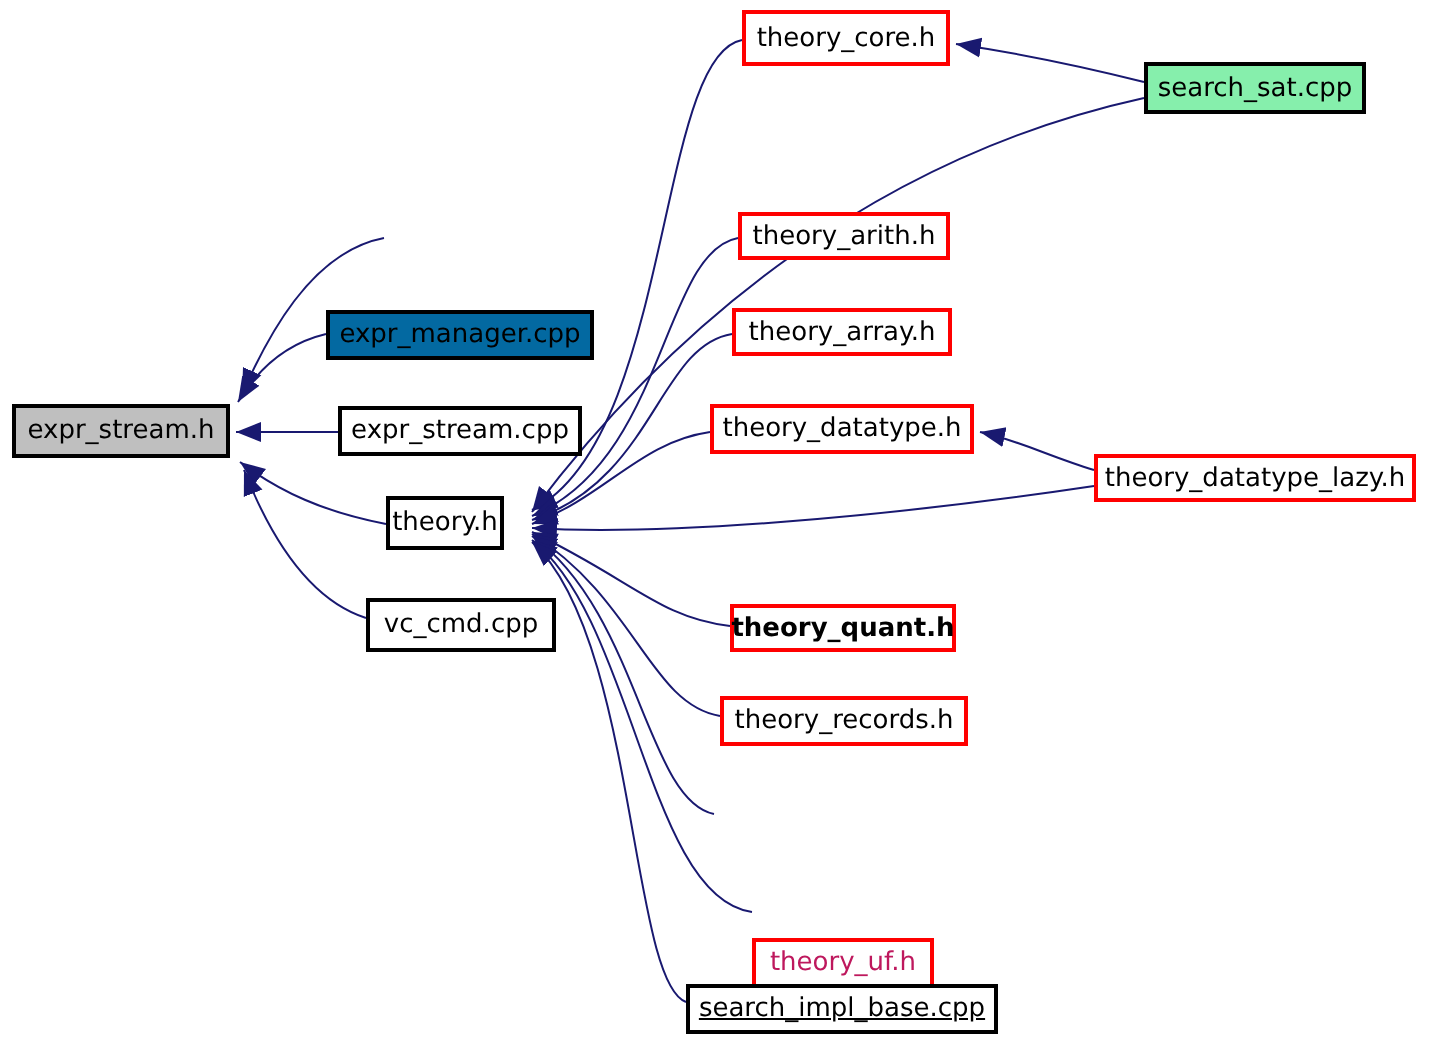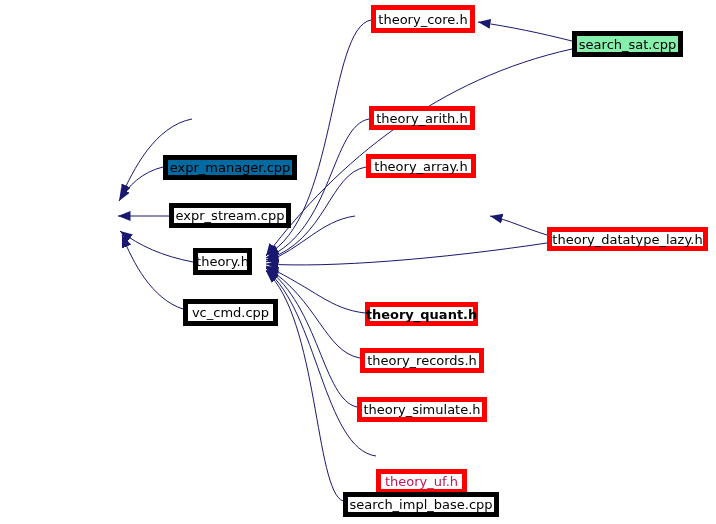--- a/index.html
+++ b/index.html
@@ -8,21 +8,21 @@
     width:716px;height:524px;
     background:#ffffff;
     font-family:"DejaVu Sans","Liberation Sans",sans-serif;
     overflow:hidden;
   }
   .canvas svg{position:absolute;left:0;top:0;}
   #node-layer{position:absolute;left:0;top:0;width:716px;height:524px;}
   .node{
     position:absolute;
     box-sizing:border-box;
-    border:5px solid #0f172a;
+    border:2px solid #0f172a;
     background:#ffffff;
     display:flex;align-items:center;justify-content:center;
     font-size:13px;line-height:1;color:#000;
     white-space:nowrap;
   }
 </style>
 </head>
 <body>
 
 <div class="canvas">
@@ -47,28 +47,29 @@
         <path d="M365,313 C330,309 316,290 266,266" fill="none" stroke="#191970" stroke-width="1" marker-end="url(#arrow)"></path>
         <path d="M360,358 C325,352 318,300 266,267" fill="none" stroke="#191970" stroke-width="1" marker-end="url(#arrow)"></path>
         <path d="M357,407 C323,400 319,306 266,268" fill="none" stroke="#191970" stroke-width="1" marker-end="url(#arrow)"></path>
         <path d="M376,456 C324,449 317,310 266,270" fill="none" stroke="#191970" stroke-width="1" marker-end="url(#arrow)"></path>
         <path d="M343,501 C315,491 318,318 266,271" fill="none" stroke="#191970" stroke-width="1" marker-end="url(#arrow)"></path>
         <path d="M572,41 C540,33 512,27 478,22" fill="none" stroke="#191970" stroke-width="1" marker-end="url(#arrow)"></path>
         <path d="M547,235 C524,228 509,220 490,216" fill="none" stroke="#191970" stroke-width="1" marker-end="url(#arrow)"></path>
       </g>
   </svg>
   <div id="node-layer">
+      <div class="node" style="left: 6px; top: 202px; width: 109px; height: 27px; border-color: rgb(0, 0, 0); background: rgb(191, 191, 191); color: rgb(0, 0, 0);">expr_stream.h</div>
       <div class="node" style="left: 163px; top: 155px; width: 134px; height: 25px; border-color: rgb(0, 0, 0); background: #0369a1; color: rgb(0, 0, 0);">expr_manager.cpp</div>
       <div class="node" style="left: 169px; top: 203px; width: 122px; height: 25px; border-color: rgb(0, 0, 0); background: rgb(255, 255, 255); color: rgb(0, 0, 0);">expr_stream.cpp</div>
       <div class="node" style="left: 193px; top: 248px; width: 59px; height: 27px; border-color: rgb(0, 0, 0); background: rgb(255, 255, 255); color: rgb(0, 0, 0);">theory.h</div>
       <div class="node" style="left: 183px; top: 299px; width: 95px; height: 27px; border-color: rgb(0, 0, 0); background: rgb(255, 255, 255); color: rgb(0, 0, 0);">vc_cmd.cpp</div>
       <div class="node" style="left: 371px; top: 5px; width: 104px; height: 28px; border-color: rgb(255, 0, 0); background: rgb(255, 255, 255); color: rgb(0, 0, 0);">theory_core.h</div>
       <div class="node" style="left: 572px; top: 31px; width: 111px; height: 26px; border-color: rgb(0, 0, 0); background: #86efac; color: rgb(0, 0, 0);">search_sat.cpp</div>
       <div class="node" style="left: 369px; top: 106px; width: 106px; height: 24px; border-color: rgb(255, 0, 0); background: rgb(255, 255, 255); color: rgb(0, 0, 0);">theory_arith.h</div>
       <div class="node" style="left: 366px; top: 154px; width: 110px; height: 24px; border-color: rgb(255, 0, 0); background: rgb(255, 255, 255); color: rgb(0, 0, 0);">theory_array.h</div>
+      <div class="node" style="left: 355px; top: 202px; width: 132px; height: 25px; border-color: rgb(255, 0, 0); background: rgb(255, 255, 255); color: rgb(0, 0, 0);">theory_datatype.h</div>
       <div class="node" style="left: 547px; top: 227px; width: 161px; height: 24px; border-color: rgb(255, 0, 0); background: rgb(255, 255, 255); color: rgb(0, 0, 0);">theory_datatype_lazy.h</div>
       <div class="node" style="left: 365px; top: 302px; width: 113px; height: 24px; border-color: rgb(255, 0, 0); background: rgb(255, 255, 255); color: rgb(0, 0, 0); font-weight: bold;">theory_quant.h</div>
       <div class="node" style="left: 360px; top: 348px; width: 124px; height: 25px; border-color: rgb(255, 0, 0); background: rgb(255, 255, 255); color: rgb(0, 0, 0);">theory_records.h</div>
-      <div class="node" style="left: 357px; top: 397px; width: 130px; height: 25px; border-color: rgb(255, 0, 0); background: rgb(255, 255, 255); color: rgb(0, 0, 0);">theory_simulate.h</div>
       <div class="node" style="left: 376px; top: 469px; width: 91px; height: 25px; border-color: rgb(255, 0, 0); background: rgb(255, 255, 255); color: #be185d;">theory_uf.h</div>
-      <div class="node" style="left: 343px; top: 492px; width: 156px; height: 25px; border-color: rgb(0, 0, 0); background: rgb(255, 255, 255); color: rgb(0, 0, 0);">search_impl_base.cpp</div>
+      <div class="node" style="left: 343px; top: 492px; width: 156px; height: 25px; border-color: rgb(0, 0, 0); background: rgb(255, 255, 255); color: rgb(0, 0, 0); text-decoration: underline;">search_impl_base.cpp</div>
     </div>
 </div>
 
 </body></html>

